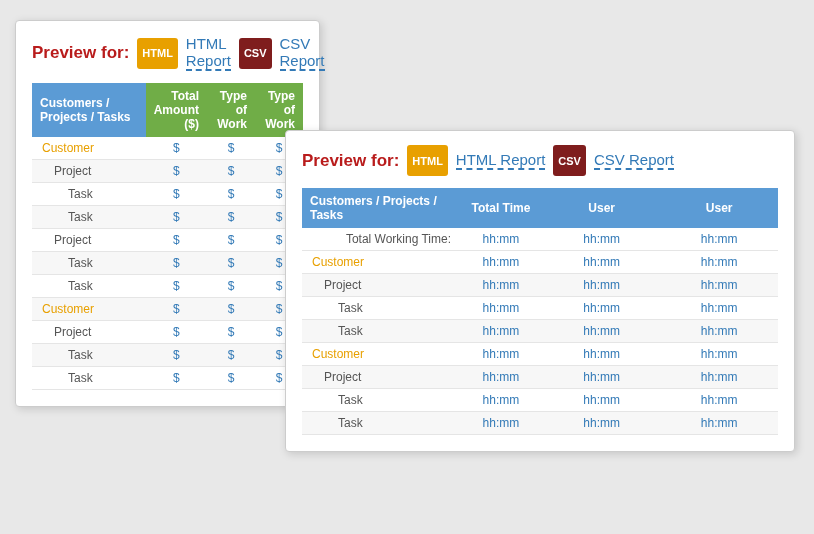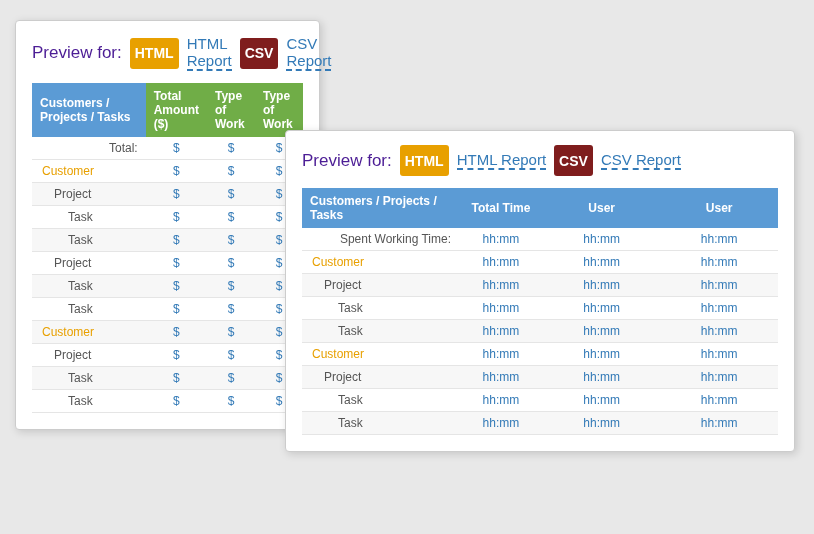--- a/index.html
+++ b/index.html
@@ -39,32 +39,32 @@
     .preview-header {
       display: flex;
       align-items: center;
       gap: 8px;
       margin-bottom: 12px;
       flex-wrap: nowrap;
     }
 
     .preview-label {
       font-size: 17px;
-      font-weight: normal;
-      color: #4c1d95;
+      font-weight: bold;
+      color: #b91c1c;
       white-space: nowrap;
     }
 
     .format-badge {
       display: inline-flex;
       align-items: center;
       justify-content: center;
       padding: 14px 5px;
       border-radius: 3px;
-      font-size: 14px;
+      font-size: 11px;
       font-weight: bold;
       color: #fff;
       height: 31px;
     }
 
     .badge-html { background: #e8a000; }
     .badge-csv { background: #7f1d1d; }
 
     .report-link {
       color: #337ab7;
@@ -77,21 +77,21 @@
 
     
     .report-table {
       border-collapse: collapse;
       width: 100%;
       font-size: 12px;
     }
 
     .report-table th {
       color: #fff;
-      text-align: left;
+      text-align: right;
       padding: 6px 8px;
       font-size: 12px;
       font-weight: bold;
       vertical-align: middle;
     }
 
     .th-blue { background: #5b9bd5; }
     .th-green { background: #70ad47; }
 
     .report-table td {
@@ -154,26 +154,20 @@
   <table class="report-table">
     <thead>
       <tr>
         <th class="th-blue" style="width:145px; text-align:left;">Customers / Projects / Tasks</th>
         <th class="th-green" style="width:55px;">Total Amount ($)</th>
         <th class="th-green" style="width:50px;">Type of Work</th>
         <th class="th-green" style="width:50px;">Type of Work</th>
       </tr>
     </thead>
     <tbody id="back-tbody">
-    <tr>
-  <td class="col-name row-total-label">Total:</td>
-  <td class="col-value">$</td>
-  <td class="col-value">$</td>
-  <td class="col-value">$</td>
-</tr>
         <tr class="row-even">
     <td style="text-align:left;padding-left:10px;color:#e8a000;">Customer</td>
     <td class="col-value">$</td>
     <td class="col-value">$</td>
     <td class="col-value">$</td>
   </tr>
         <tr class="stripe-row">
     <td style="text-align:left;padding-left:22px;color:#555;">Project</td>
     <td class="col-value">$</td>
     <td class="col-value">$</td>
@@ -250,21 +244,21 @@
     <thead>
       <tr>
         <th class="th-blue" style="width:160px; text-align:left;">Customers / Projects / Tasks</th>
         <th class="th-blue" style="width:85px;">Total Time</th>
         <th class="th-blue" style="width:120px;">User</th>
         <th class="th-blue" style="width:120px;">User</th>
       </tr>
     </thead>
     <tbody id="front-tbody">
     <tr>
-  <td class="col-label" style="text-align:right;color:#555;">Spent Working Time:</td>
+  <td class="col-label" style="text-align:right;color:#555;">Total Working Time:</td>
   <td class="col-val">hh:mm</td>
   <td class="col-val">hh:mm</td>
   <td class="col-val">hh:mm</td>
 </tr>
         <tr class="row-even">
     <td style="text-align:left;padding-left:10px;color:#e8a000;">Customer</td>
     <td class="col-value">hh:mm</td>
     <td class="col-value">hh:mm</td>
     <td class="col-value">hh:mm</td>
   </tr>

